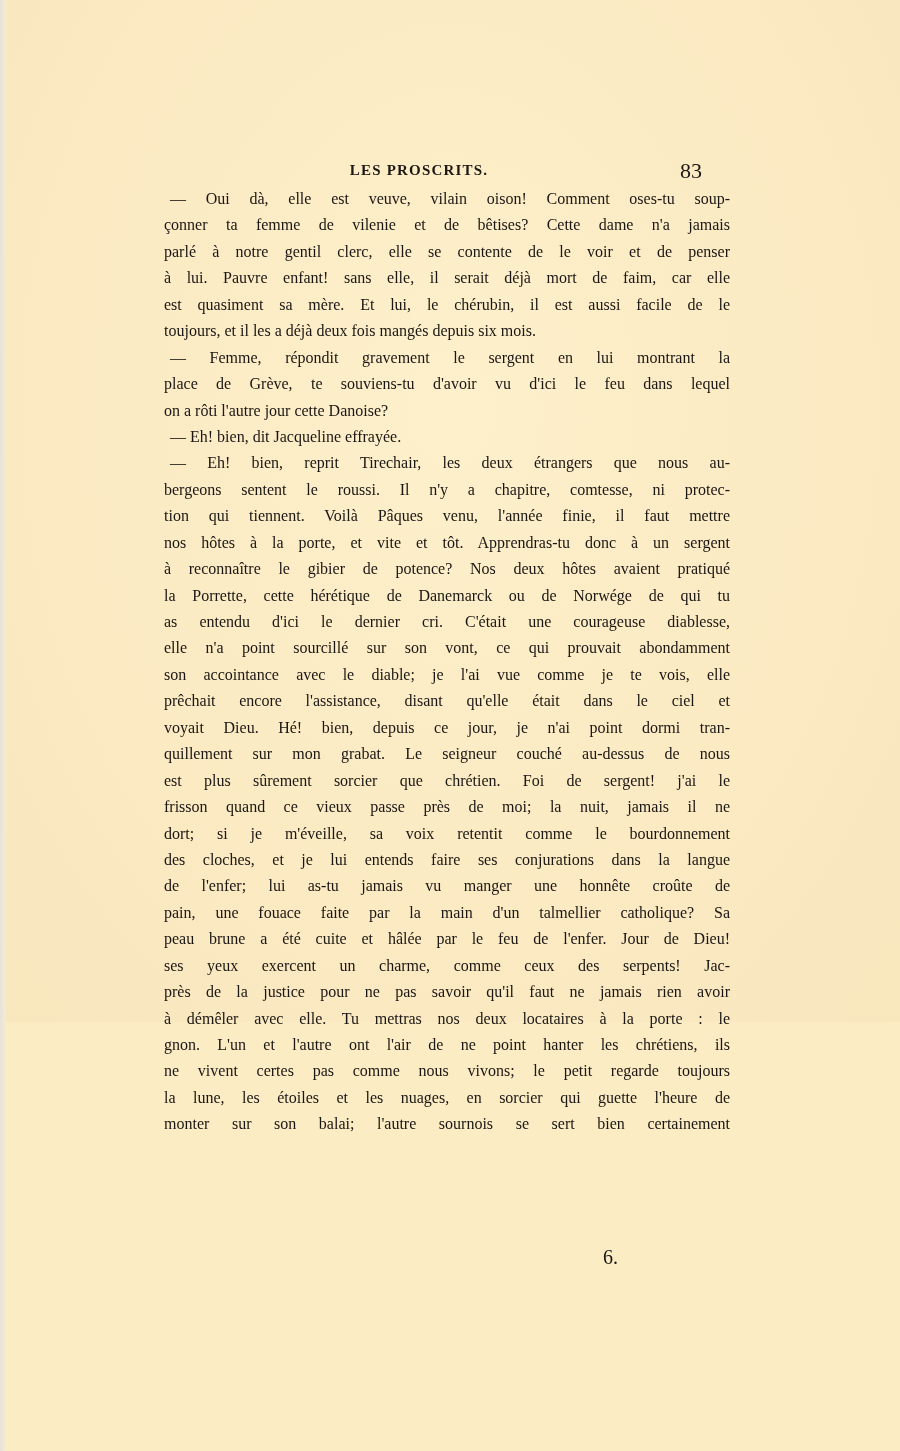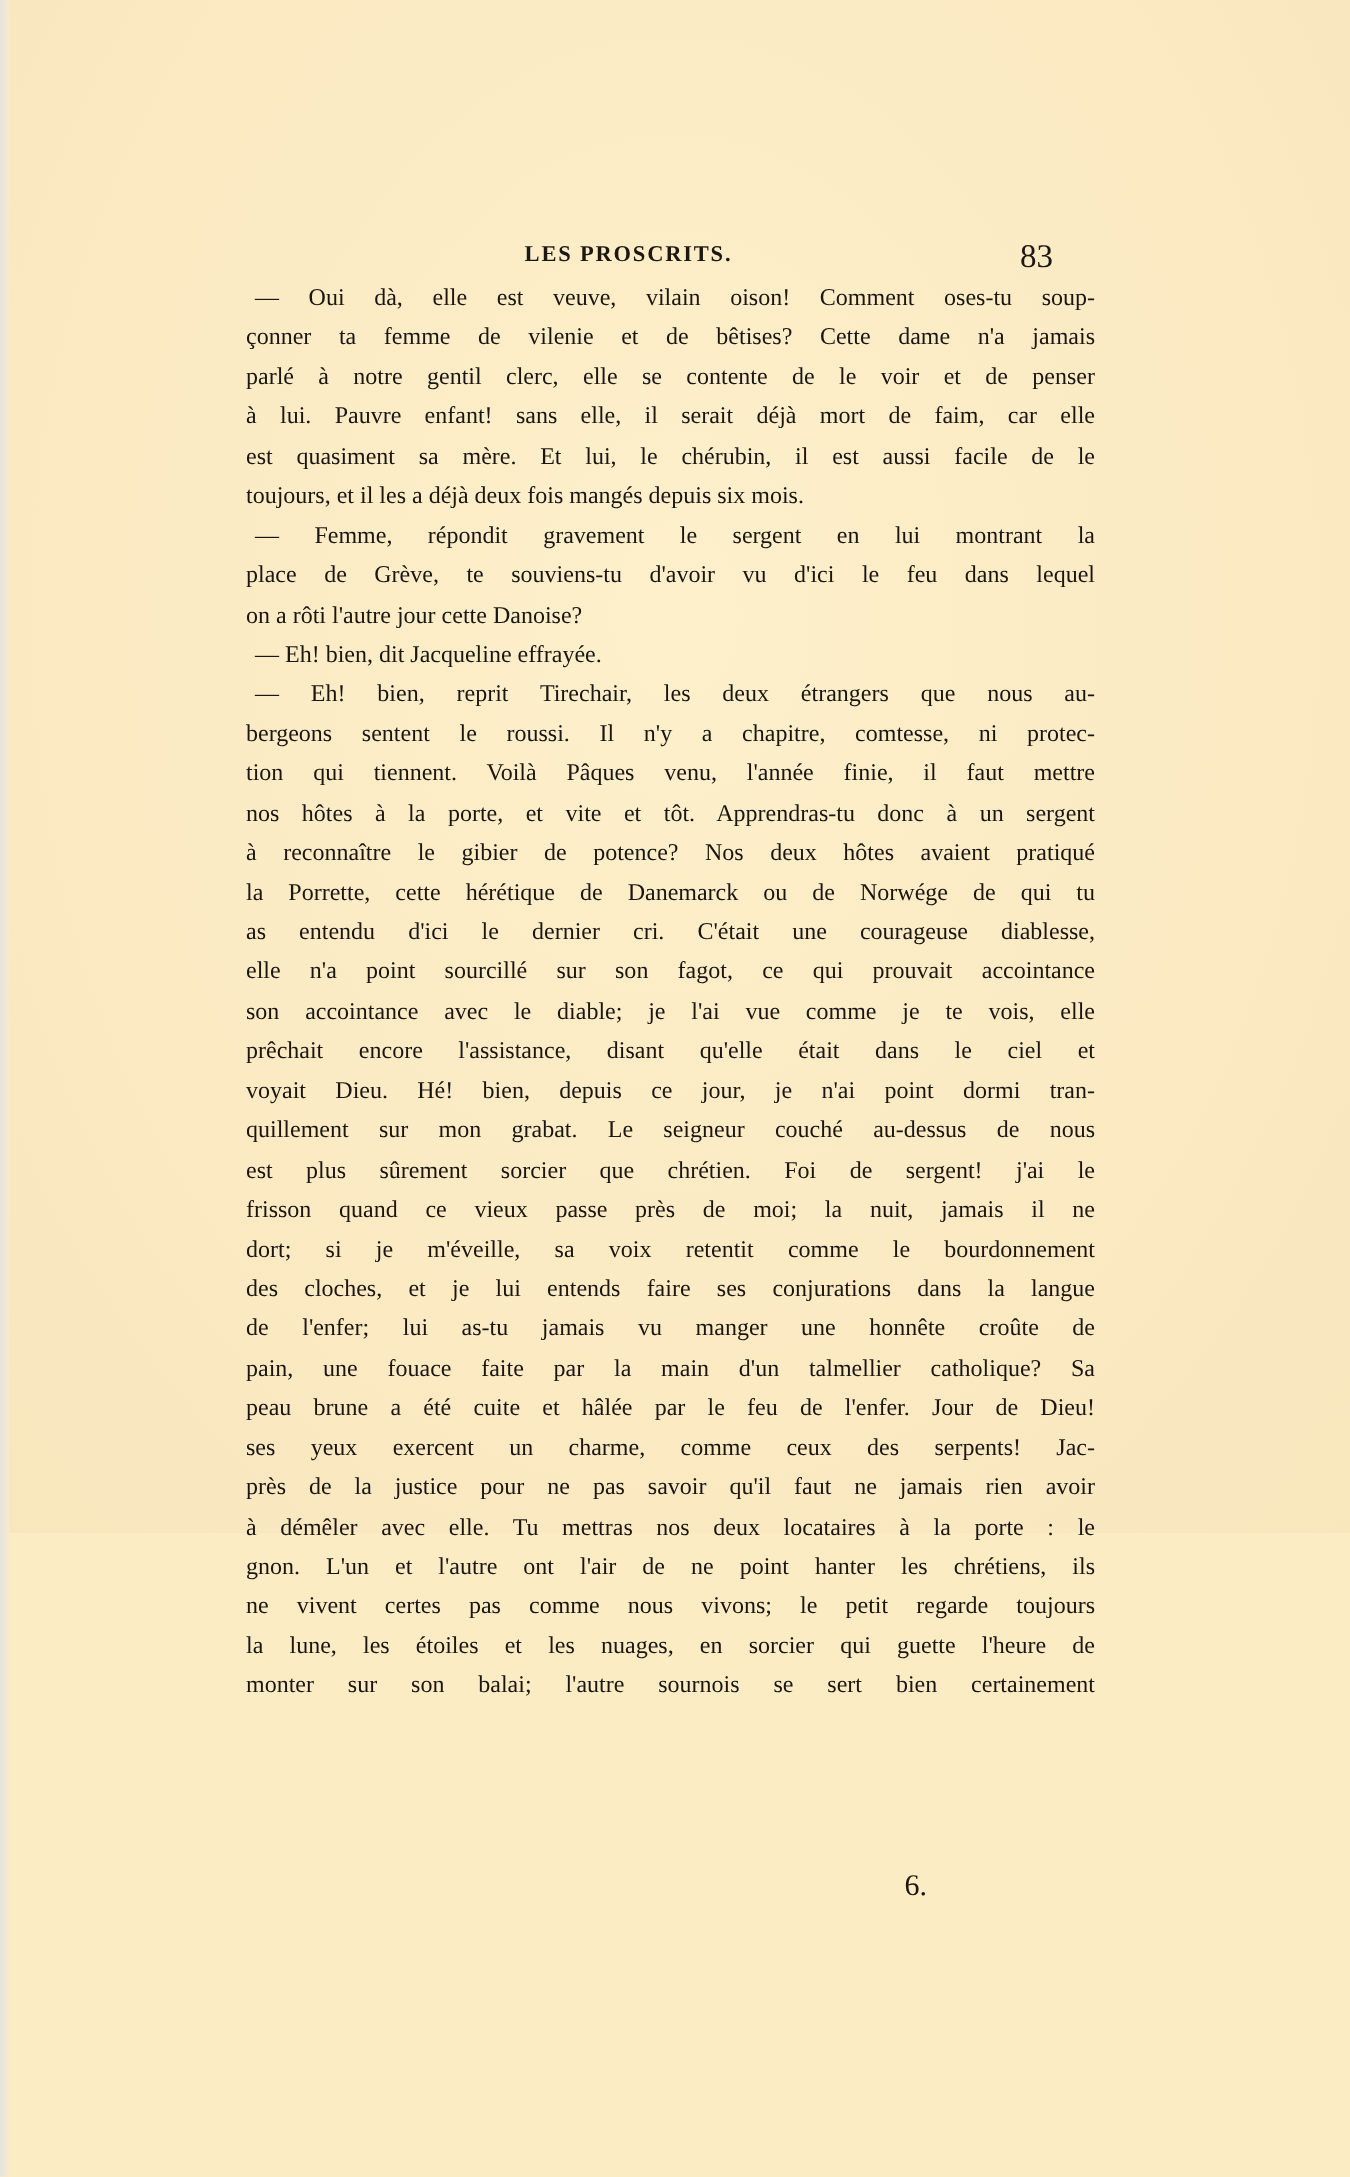--- a/index.html
+++ b/index.html
@@ -108,21 +108,21 @@
       <span class="line">place de Grève, te souviens-tu d'avoir vu d'ici le feu dans lequel</span>
       <span class="line last">on a rôti l'autre jour cette Danoise?</span>
       <span class="line indent last">— Eh! bien, dit Jacqueline effrayée.</span>
       <span class="line indent">— Eh! bien, reprit Tirechair, les deux étrangers que nous au-</span>
       <span class="line">bergeons sentent le roussi. Il n'y a chapitre, comtesse, ni protec-</span>
       <span class="line">tion qui tiennent. Voilà Pâques venu, l'année finie, il faut mettre</span>
       <span class="line">nos hôtes à la porte, et vite et tôt. Apprendras-tu donc à un sergent</span>
       <span class="line">à reconnaître le gibier de potence? Nos deux hôtes avaient pratiqué</span>
       <span class="line">la Porrette, cette hérétique de Danemarck ou de Norwége de qui tu</span>
       <span class="line">as entendu d'ici le dernier cri. C'était une courageuse diablesse,</span>
-      <span class="line">elle n'a point sourcillé sur son fagot, ce qui prouvait accointance</span>
+      <span class="line">elle n'a point sourcillé sur son vont, ce qui prouvait abondamment</span>
       <span class="line">son accointance avec le diable; je l'ai vue comme je te vois, elle</span>
       <span class="line">prêchait encore l'assistance, disant qu'elle était dans le ciel et</span>
       <span class="line">voyait Dieu. Hé! bien, depuis ce jour, je n'ai point dormi tran-</span>
       <span class="line">quillement sur mon grabat. Le seigneur couché au-dessus de nous</span>
       <span class="line">est plus sûrement sorcier que chrétien. Foi de sergent! j'ai le</span>
       <span class="line">frisson quand ce vieux passe près de moi; la nuit, jamais il ne</span>
       <span class="line">dort; si je m'éveille, sa voix retentit comme le bourdonnement</span>
       <span class="line">des cloches, et je lui entends faire ses conjurations dans la langue</span>
       <span class="line">de l'enfer; lui as-tu jamais vu manger une honnête croûte de</span>
       <span class="line">pain, une fouace faite par la main d'un talmellier catholique? Sa</span>

